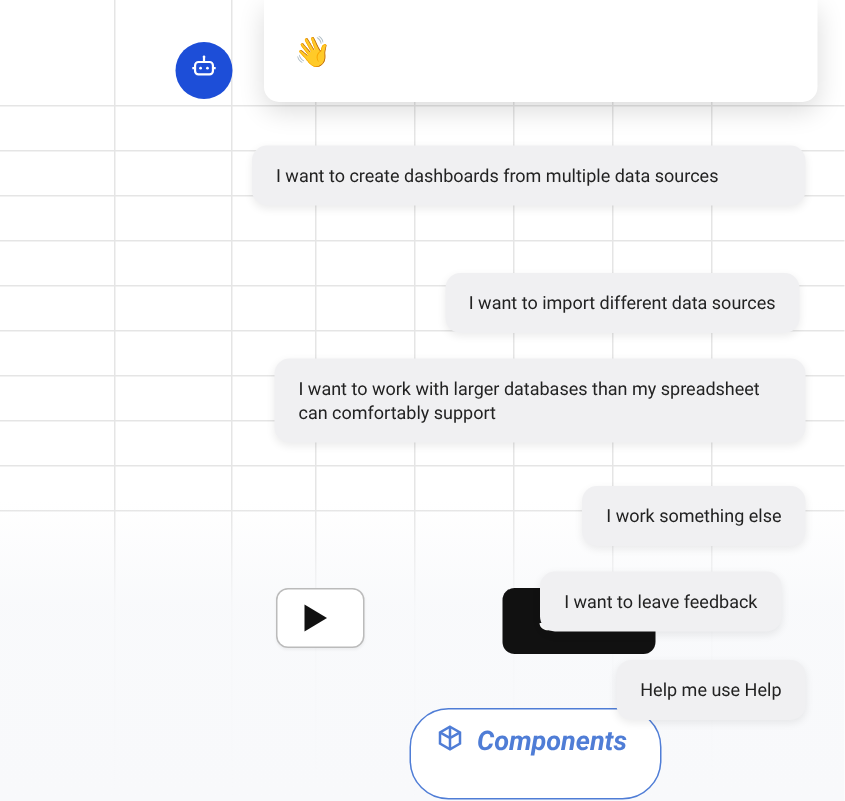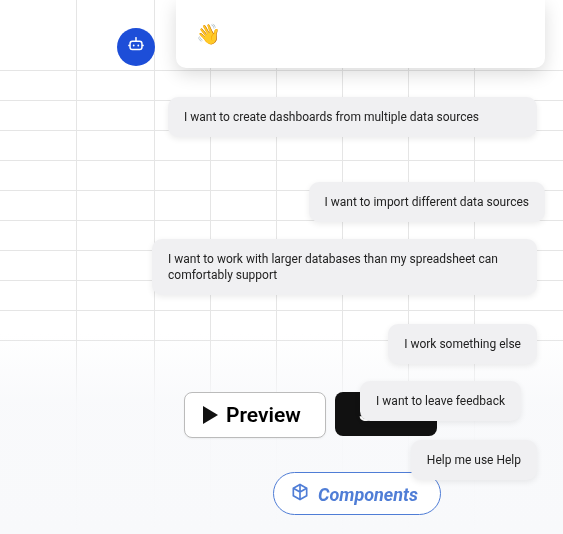--- a/index.html
+++ b/index.html
@@ -72,21 +72,21 @@
     border-radius: 8px;
     background: #111;
     color: #fff;
     font-size: 21px;
     font-weight: 600;
   }
   .components-pill {
     position: absolute;
     left: 273px;
     top: 472px;
-    padding: 9px 22px 8px 16px;
+    padding: 9px 22px 25px 16px;
     border: 1.5px solid #4f7dd6;
     border-radius: 26px;
     background: #fff;
     color: #4f7dd6;
     font-size: 18px;
     font-weight: 700;
     font-style: italic;
     display: flex;
     align-items: center;
     gap: 8px;
@@ -117,22 +117,22 @@
     border-radius: 10px;
     padding: 12px 16px;
     font-size: 12px;
     color: #222;
     line-height: 1.35;
     max-width: 360px;
     text-align: left;
     box-shadow: 0 2px 6px rgba(0,0,0,0.08);
   }
   .opt1 { top: 97px;  left: 168px; right: 26px; max-width: none; }
-  .opt2 { top: 182px; right: 18px; }
-  .opt3 { top: 239px; left: 152px; right: 26px; max-width: none; }
+  .opt2 { top: 182px; right: 30px; }
+  .opt3 { top: 239px; left: 183px; right: 26px; max-width: none; }
   .opt4 { top: 324px; right: 26px; }
   .opt5 { top: 381px; right: 42px; }
   .opt6 { top: 440px; right: 26px; }
 
   .play-tri {
     width: 0; height: 0;
     border-top: 9px solid transparent;
     border-bottom: 9px solid transparent;
     border-left: 15px solid #111;
   }
@@ -174,21 +174,20 @@
         <line x1="3.5" y1="12.5" x2="5.5" y2="12.5"></line>
         <line x1="18.5" y1="12.5" x2="20.5" y2="12.5"></line>
       </svg>
     </span>
   </div>
   <div class="fade"></div>
 </div>
 
 <div class="preview-btn">
   <span class="play-tri"></span>
-  <span>Preview</span>
 </div>
 <div class="share-btn">
   <span>Share</span>
 </div>
 <div class="components-pill">
   <span>
     <svg viewBox="0 0 24 24" fill="none" stroke="#4f7dd6" stroke-width="2">
       <path d="M12 3l8 4.5v9L12 21l-8-4.5v-9L12 3z"></path>
       <path d="M12 3v18M4 7.5l8 4.5 8-4.5"></path>
     </svg>

